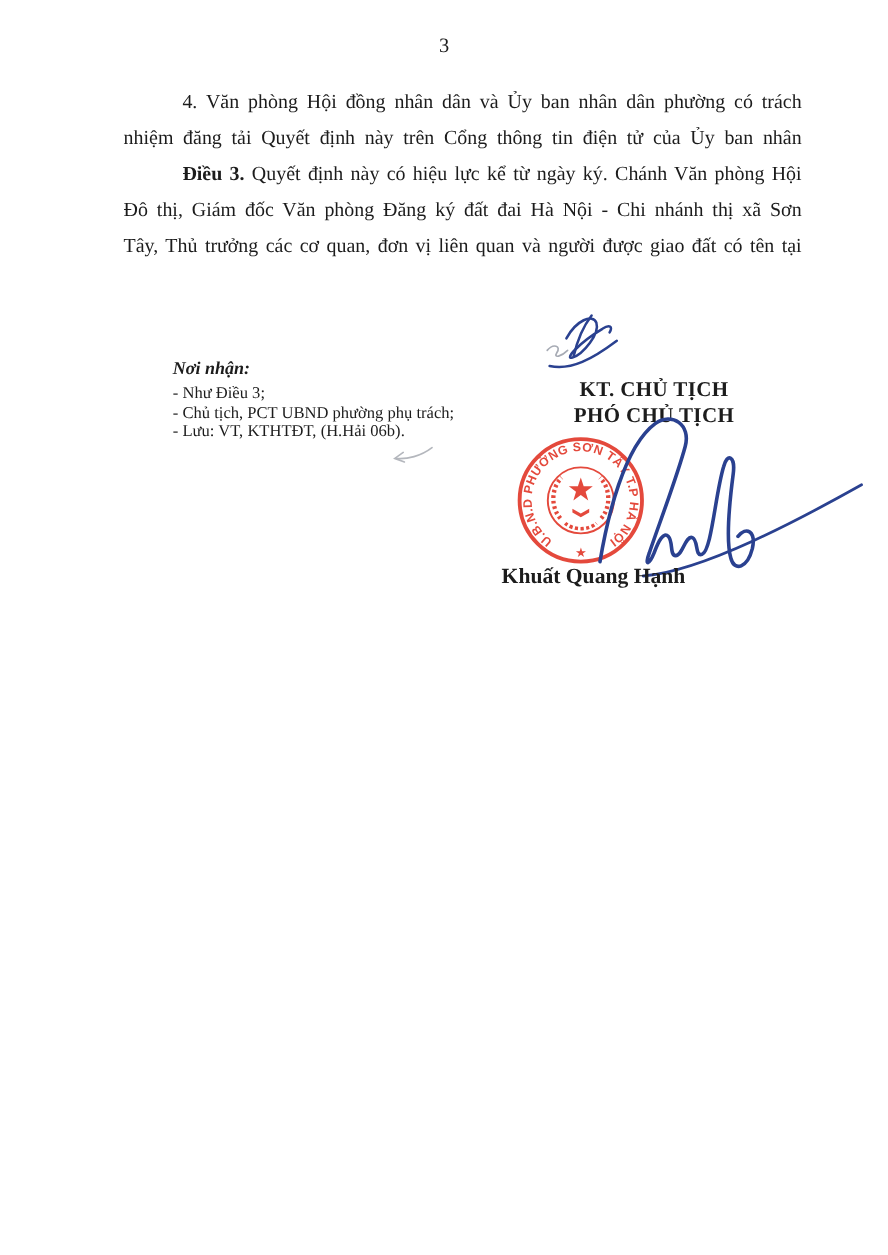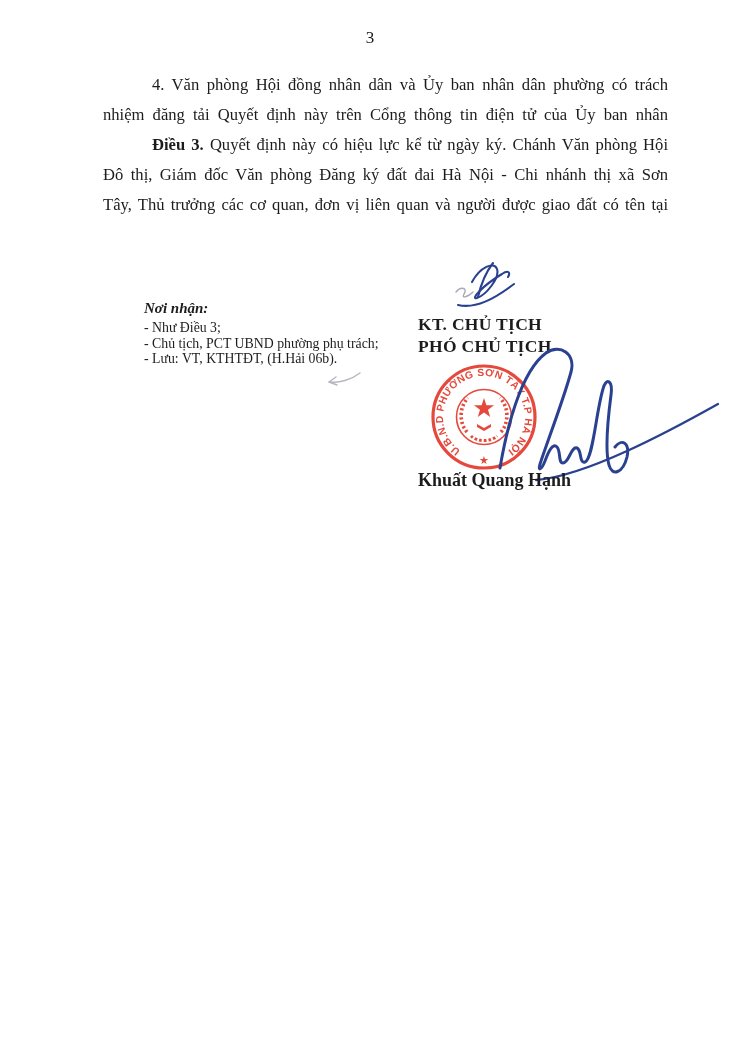--- a/index.html
+++ b/index.html
@@ -25,21 +25,21 @@
   .bold { font-weight:bold; }
 
   .recipients { position:absolute; left:112px; top:300px;margin-left:32px; }
   .recipients-title {
     font-size:15px; font-weight:bold; font-style:italic; margin-bottom:3px;
   }
   .recipient-item { font-size:13.8px; line-height:15.6px; }
 
   .sign-titles {
     position:absolute; left:418px; top:314px; width:254px;
-    font-weight:bold; font-size:17.5px; line-height:21.5px;
+    text-align:center; font-weight:bold; font-size:17.5px; line-height:21.5px;
     letter-spacing:0.3px;
   }
   .sign-name {
     position:absolute; left:418px; top:470px; width:254px;
     text-align:left; font-weight:bold; font-size:18px;
   }
 
   .seal-svg { position:absolute; left:424px; top:357px; width:120px; height:120px; }
   .sig-svg { position:absolute; left:488px; top:344px; width:240px; height:140px; }
   .paraph-svg { position:absolute; left:448px; top:252px; width:90px; height:60px; }

